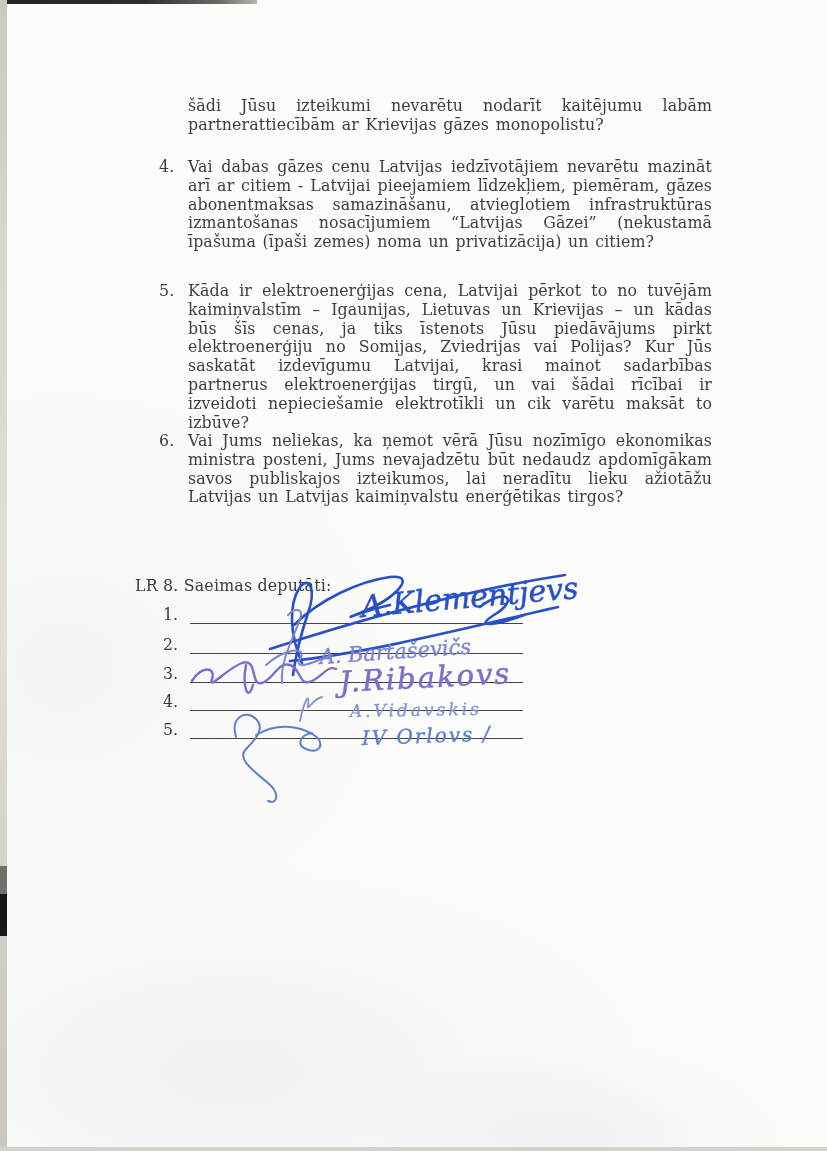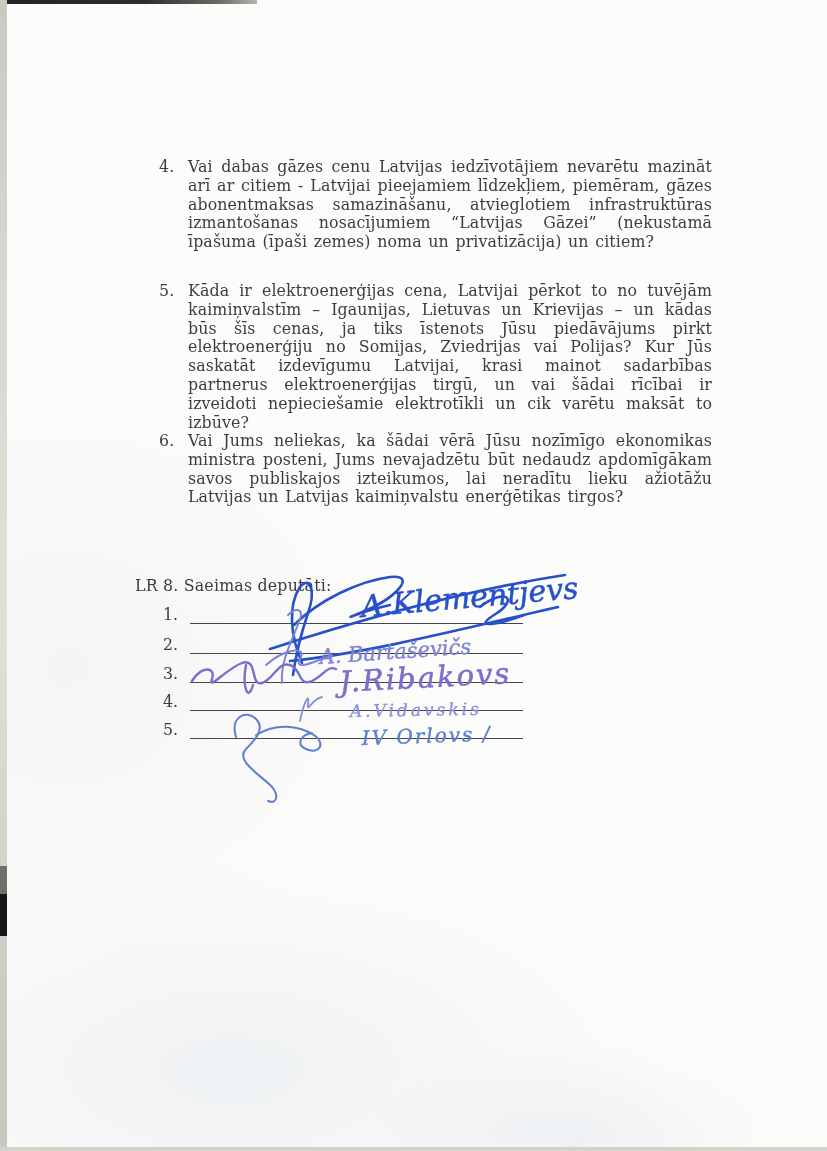--- a/index.html
+++ b/index.html
@@ -48,34 +48,35 @@
 <body>
 
 <div class="page">
 
   <div class="edge-left"></div>
   <div class="edge-mark-gray"></div>
   <div class="edge-mark-dark"></div>
   <div class="edge-top"></div>
   <div class="edge-bottom"></div>
 
+  <div class="doc-block intro">šādi Jūsu izteikumi nevarētu nodarīt kaitējumu labām partnerattiecībām ar Krievijas gāzes monopolistu?</div>
 
   <div class="doc-block q4">
     <span class="q-num">4.</span>
     <span>Vai dabas gāzes cenu Latvijas iedzīvotājiem nevarētu mazināt arī ar citiem - Latvijai pieejamiem līdzekļiem, piemēram, gāzes abonentmaksas samazināšanu, atvieglotiem infrastruktūras izmantošanas nosacījumiem “Latvijas Gāzei” (nekustamā īpašuma (īpaši zemes) noma un privatizācija) un citiem?</span>
   </div>
 
   <div class="doc-block q5">
     <span class="q-num">5.</span>
     <span>Kāda ir elektroenerģijas cena, Latvijai pērkot to no tuvējām kaimiņvalstīm – Igaunijas, Lietuvas un Krievijas – un kādas būs šīs cenas, ja tiks īstenots Jūsu piedāvājums pirkt elektroenerģiju no Somijas, Zviedrijas vai Polijas? Kur Jūs saskatāt izdevīgumu Latvijai, krasi mainot sadarbības partnerus elektroenerģijas tirgū, un vai šādai rīcībai ir izveidoti nepieciešamie elektrotīkli un cik varētu maksāt to izbūve?</span>
   </div>
 
   <div class="doc-block q6">
     <span class="q-num">6.</span>
-    <span>Vai Jums neliekas, ka šādai vērā Jūsu nozīmīgo ekonomikas ministra posteni, Jums nevajadzētu būt nedaudz apdomīgākam savos publiskajos izteikumos, lai neradītu lieku ažiotāžu Latvijas un Latvijas kaimiņvalstu enerģētikas tirgos?</span>
+    <span>Vai Jums neliekas, ka ņemot vērā Jūsu nozīmīgo ekonomikas ministra posteni, Jums nevajadzētu būt nedaudz apdomīgākam savos publiskajos izteikumos, lai neradītu lieku ažiotāžu Latvijas un Latvijas kaimiņvalstu enerģētikas tirgos?</span>
   </div>
 
   <div class="sig-heading">LR 8. Saeimas deputāti:</div>
 
   <span class="sig-num" style="top:605px;">1.</span>
   <div class="sig-line" style="top:623px;"></div>
 
   <span class="sig-num" style="top:635px;">2.</span>
   <div class="sig-line" style="top:653px;"></div>
 

